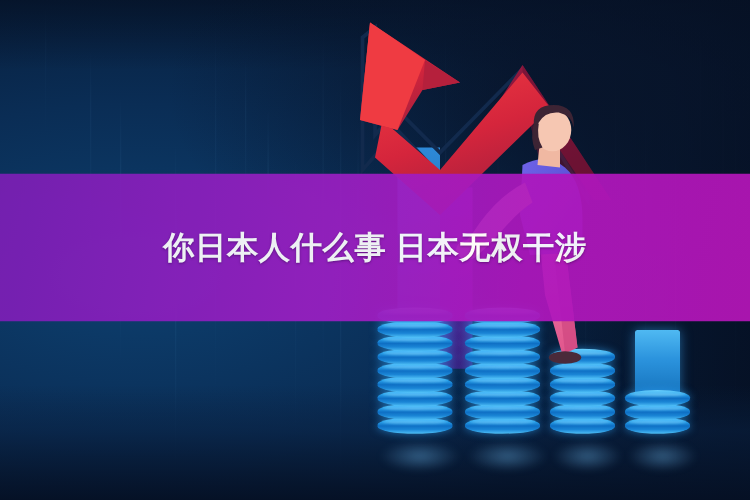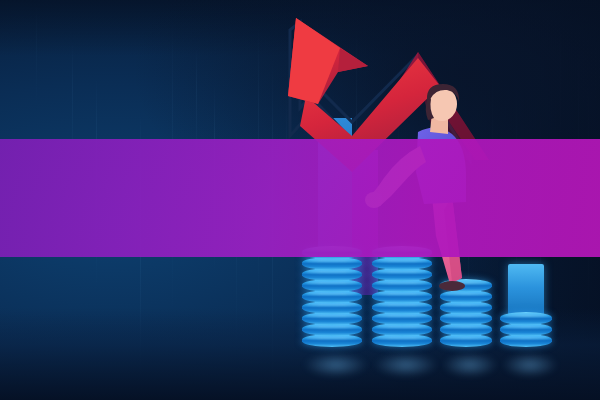--- a/index.html
+++ b/index.html
@@ -215,15 +215,16 @@
     <ellipse cx="374" cy="200" rx="9" ry="8" fill="#f8d2bf"></ellipse>
 
     <path d="M432 112 L448 112 L448 134 L430 132 Z" fill="#f0b8a2"></path>
     <ellipse cx="442" cy="104" rx="15" ry="17" fill="#f6c7b2"></ellipse>
 
     <path d="M427 100 Q426 84 443 84 Q460 84 459 102 Q457 92 447 90 Q436 89 431 98 Q429 104 427 108 Z" fill="#3d2434"></path>
     <path d="M427 100 Q424 110 428 120 L434 118 Q429 110 431 99 Z" fill="#3d2434"></path>
   </svg>
 
   <div class="band">
+    <div class="band-text">你日本人什么事 日本无权干涉</div>
   </div>
 
 </div>
 
 </body></html>

